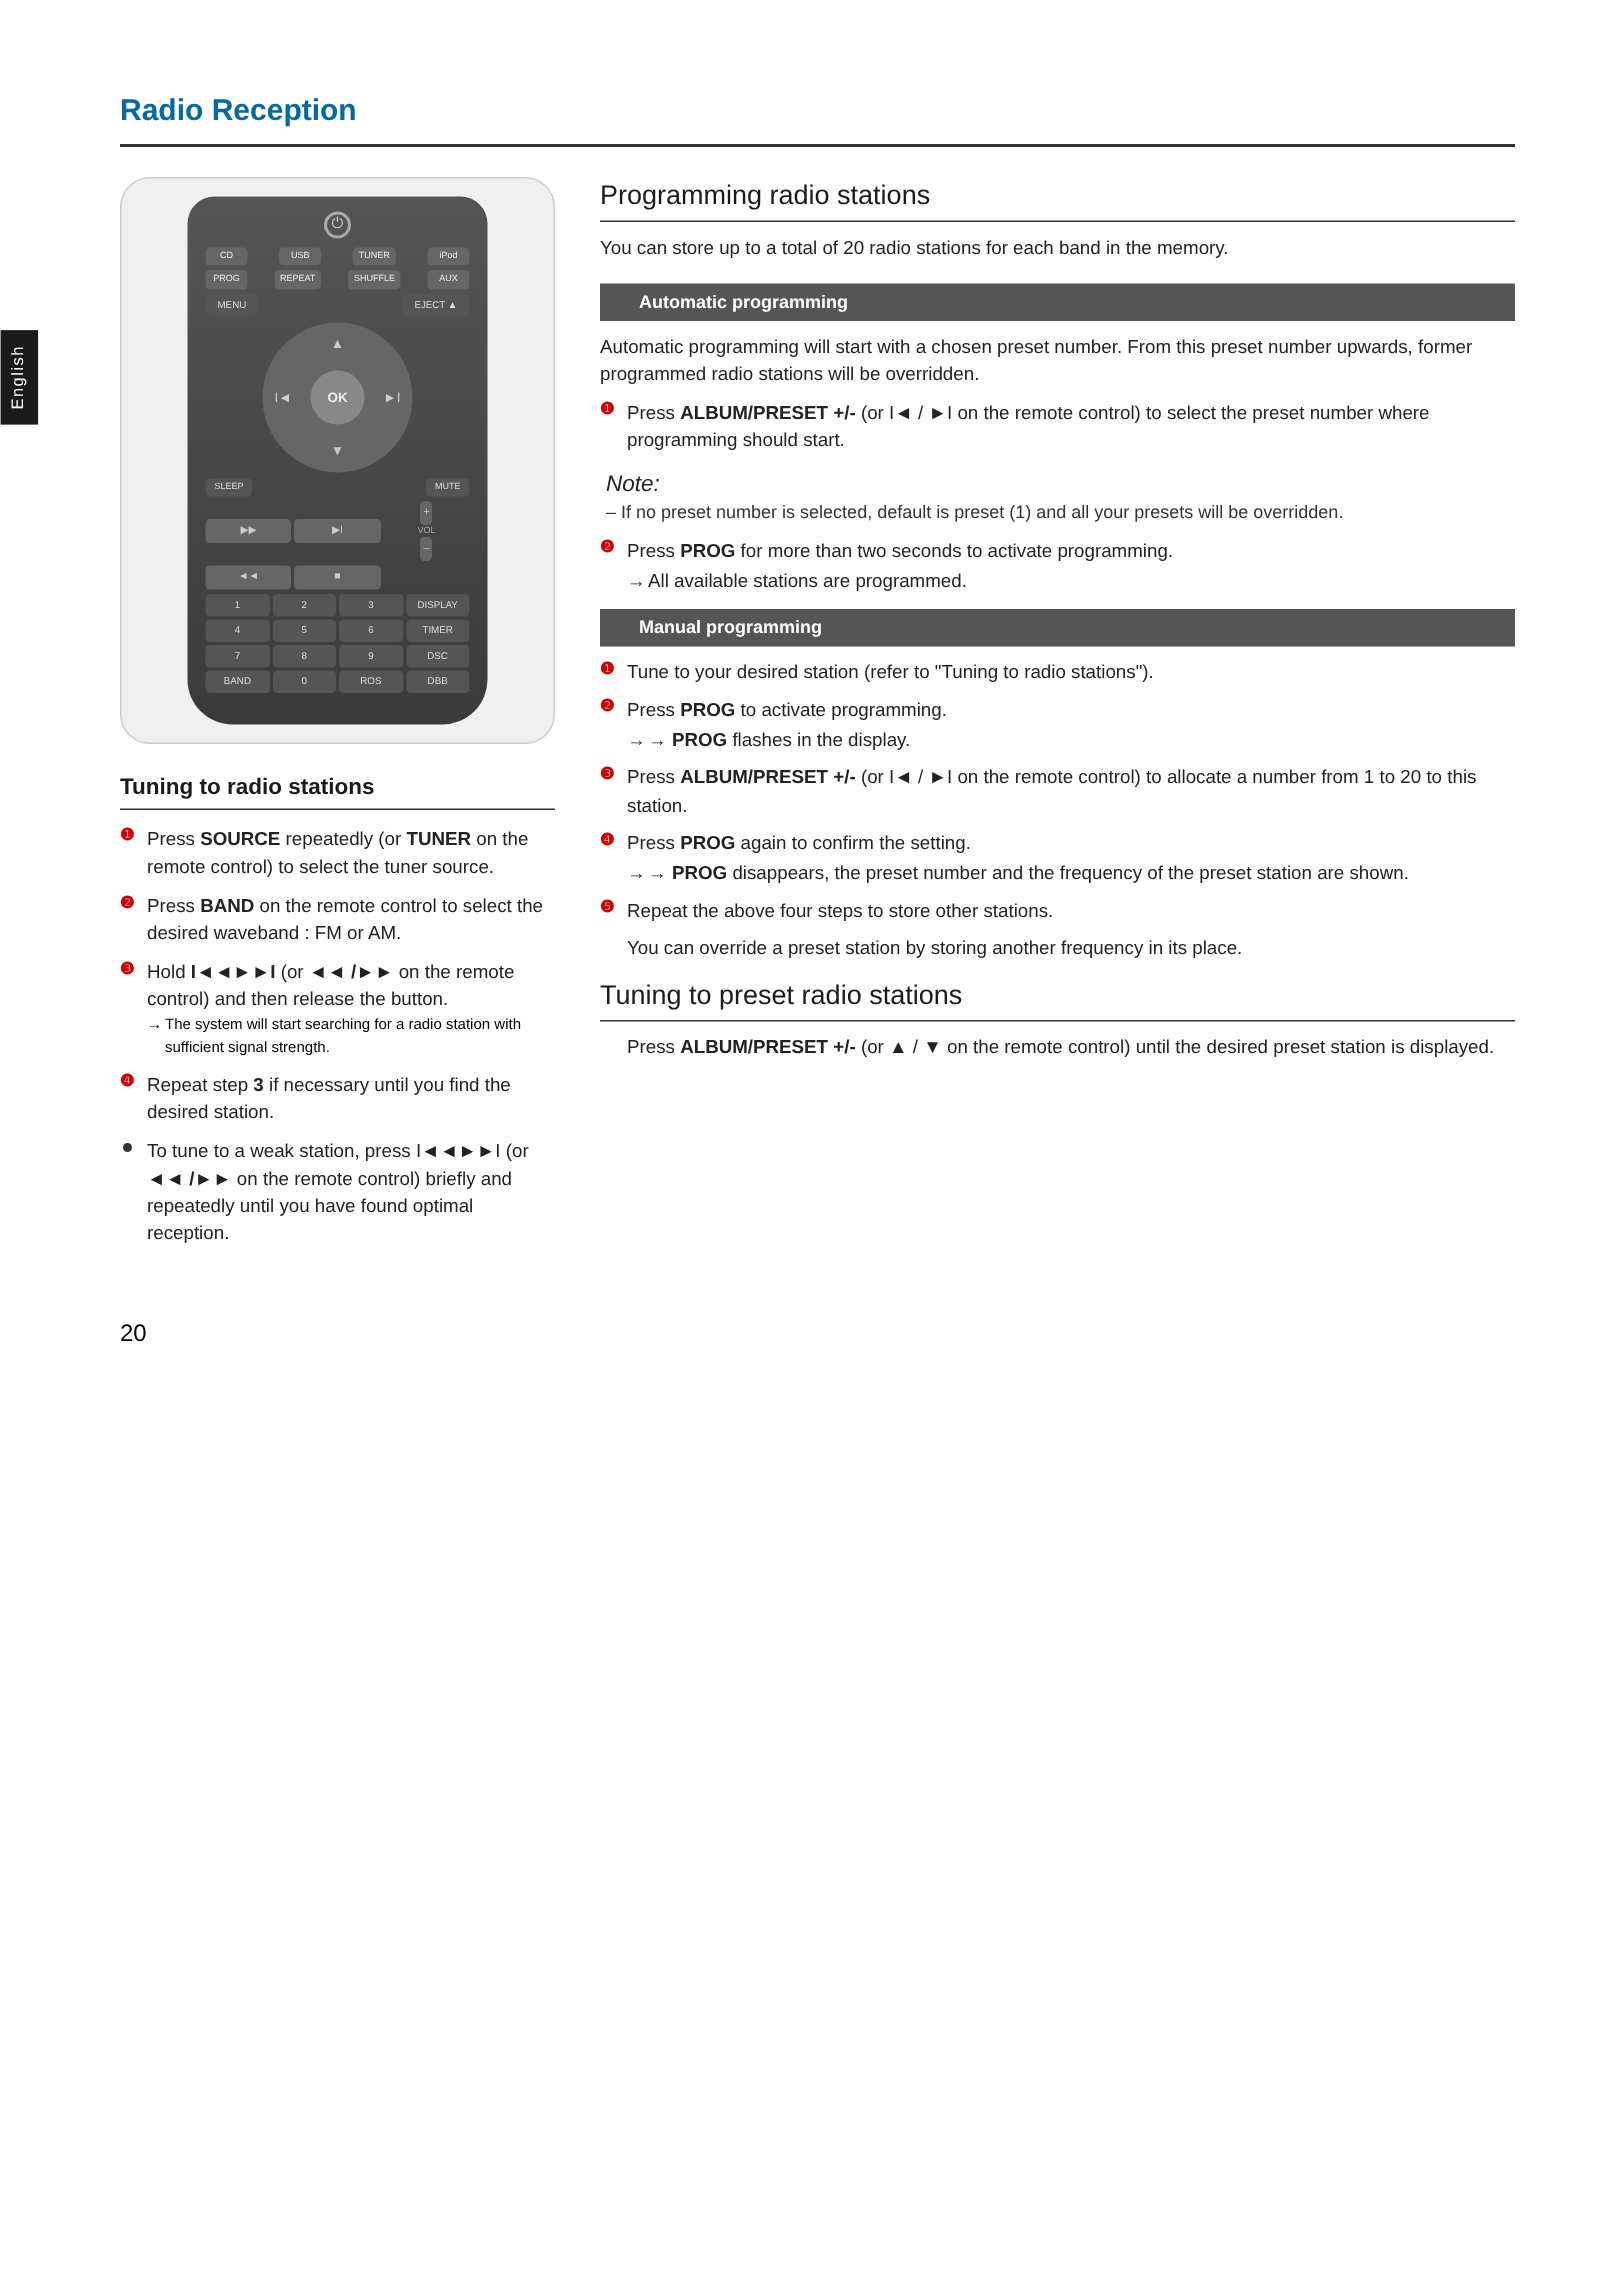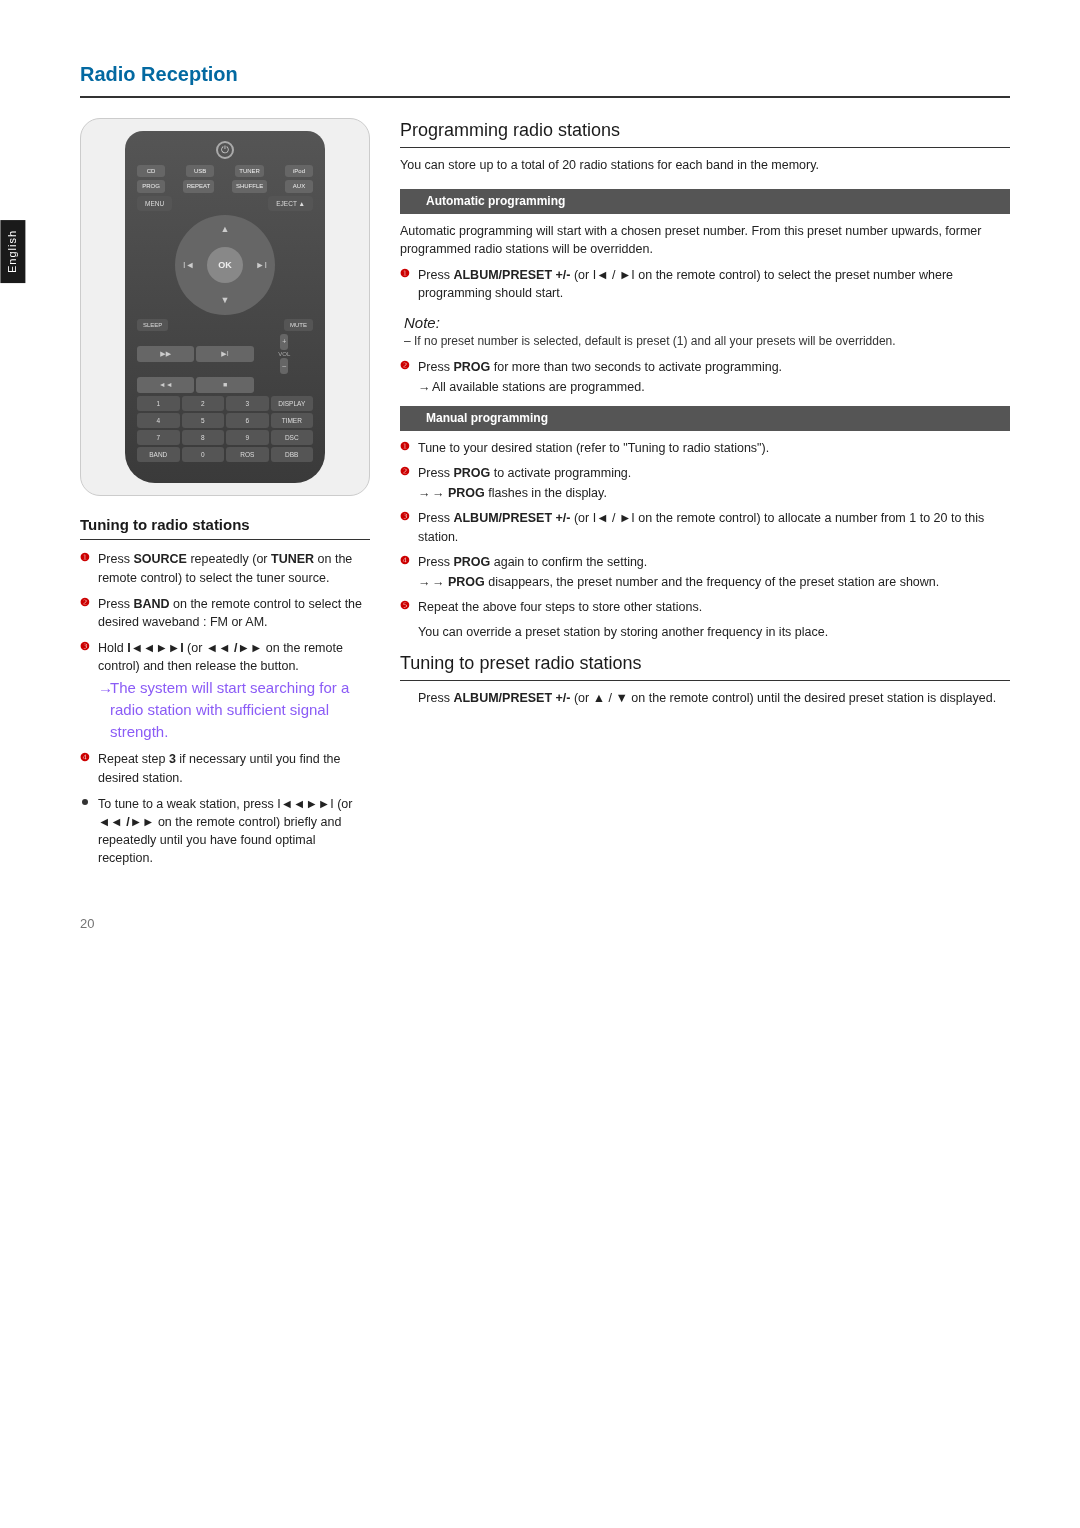--- a/index.html
+++ b/index.html
@@ -234,24 +234,24 @@
     .instruction-list li .bullet {
       position: absolute;
       left: 2px;
       top: 4px;
       width: 6px;
       height: 6px;
       border-radius: 50%;
       background: #333;
     }
     .arrow-note {
-      color: #8b5cf6;
+      color: #000000;
       padding-left: 12px;
       position: relative;
-      font-size: 15px;
+      font-size: 10px;
       margin-top: 2px;
     }
     .arrow-note::before {
       content: '→';
       position: absolute;
       left: 0;
     }
     
     .prog-section-title {
       font-size: 18px;
@@ -314,22 +314,22 @@
       font-size: 12.5px;
       margin-top: 2px;
     }
     .arrow-item::before {
       content: '→';
       position: absolute;
       left: 0;
     }
     .page-number {
       text-align: left;
-      font-size: 13px;
-      color: #737373;
+      font-size: 16px;
+      color: #000000;
       margin-top: 40px;
     }
     b { font-weight: bold; }
   </style>
 </head>
 <body>
 
 <div class="page">
 
   <div class="english-tab">English</div>

